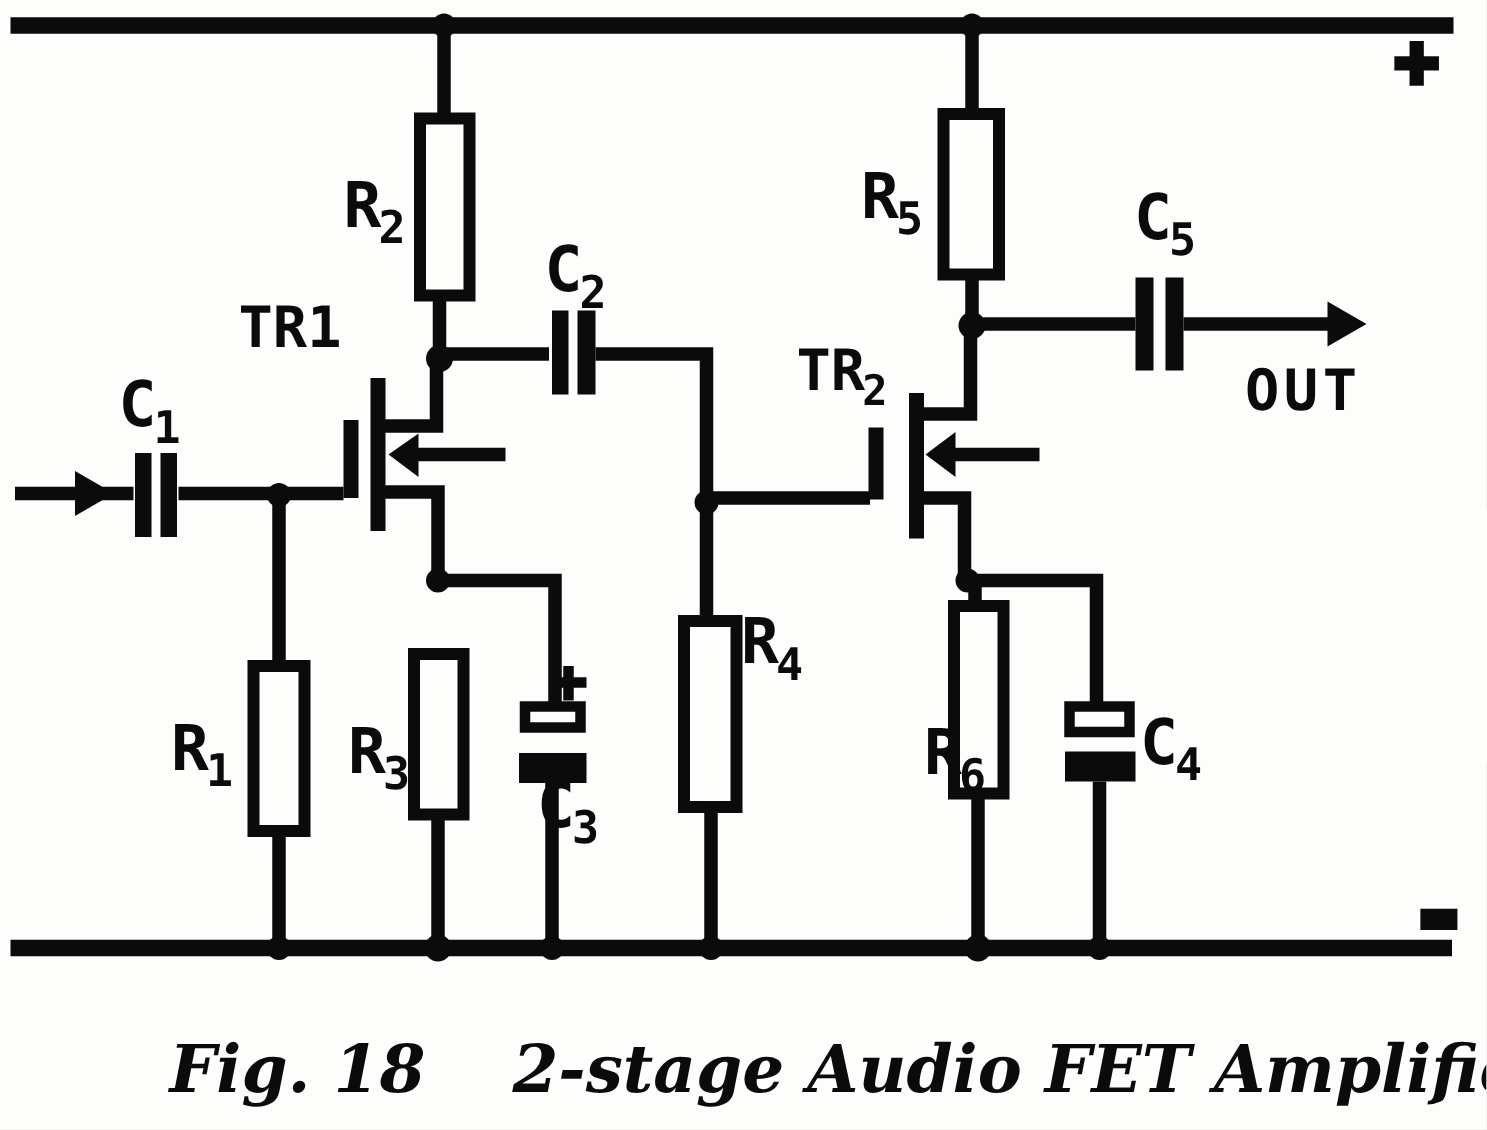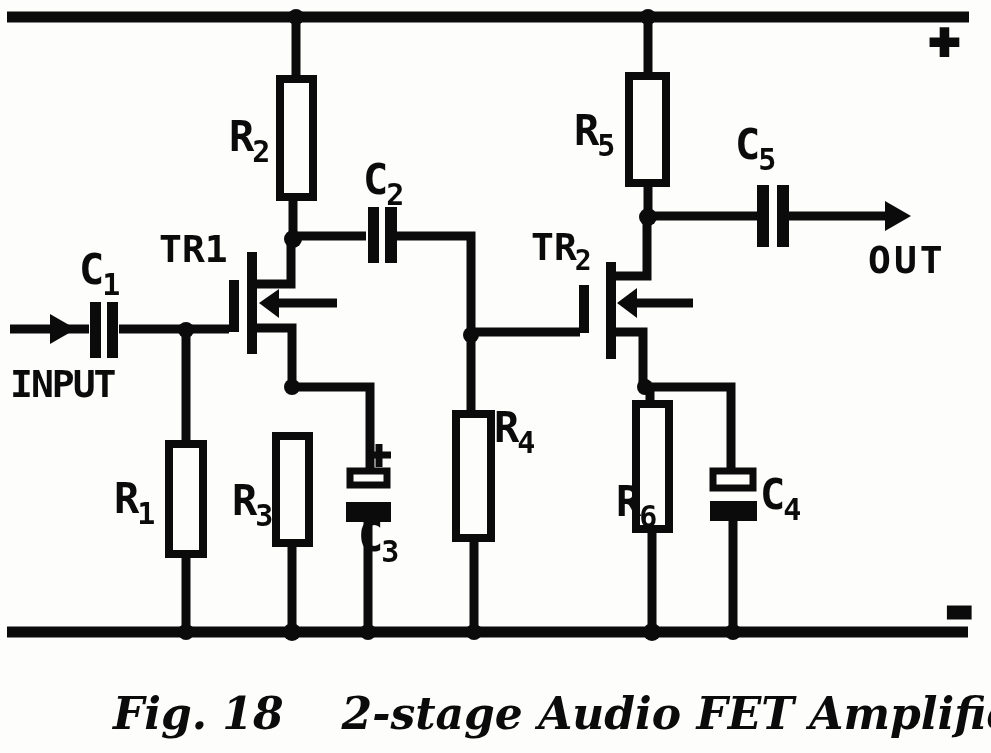--- a/index.html
+++ b/index.html
@@ -6,21 +6,21 @@
   #page{position:relative;width:991px;height:753px;background:#fdfdfc;overflow:hidden;
         font-family:"DejaVu Sans Mono",monospace;color:#0b0b0b;}
   #schematic{position:absolute;left:0;top:0;}
   .lbl{position:absolute;font-weight:700;font-size:42px;line-height:1;letter-spacing:0;
        white-space:nowrap;user-select:none;}
   .lbl sub{font-size:30px;line-height:1;position:relative;top:11px;left:-2px;vertical-align:baseline;}
   .lbl.tr{font-size:38px;}
   .lbl.tr sub{font-size:28px;top:10px;}
   .port{font-size:38px;}
   #input-label{letter-spacing:-2px;}
-  #out-label{letter-spacing:3px;margin-left:38px;}
+  #out-label{letter-spacing:3px;}
   #caption{position:absolute;left:113px;top:690px;width:870px;
            font-family:"DejaVu Serif",serif;font-style:italic;font-weight:700;
            font-size:44px;line-height:1.1;white-space:nowrap;}
   #caption .cap-title{margin-left:58px;}
   svg .wire{stroke:#0b0b0b;stroke-width:9;fill:none;stroke-linejoin:miter;}
   svg .rail{stroke:#0b0b0b;stroke-width:11;fill:none;}
   svg .rbody{fill:#fdfdfc;stroke:#0b0b0b;stroke-width:8;}
   svg .plate{fill:#0b0b0b;stroke:none;}
   svg .eplate-open{fill:#fdfdfc;stroke:#0b0b0b;stroke-width:7;}
   svg .bar{fill:#0b0b0b;}
@@ -142,33 +142,32 @@
       <path class="wire" d="M650 387 V406"></path>
       <rect class="rbody" x="636" y="404" width="33" height="125"></rect>
       <path class="wire" d="M652 529 V632"></path>
       <rect class="eplate-open" x="713" y="471" width="40" height="17"></rect>
       <rect class="plate" x="710" y="501" width="47" height="20"></rect>
       <path class="wire" d="M733 521 V632"></path>
     </g>
   </svg>
 
   <div class="lbl" style="left:79px;top:249px"><span>C</span><sub>1</sub></div>
-  <div class="lbl tr" style="left:159px;top:230px"><span>TR1</span></div>
+  <div class="lbl tr" style="left:159px;top:199px"><span>TR1</span></div>
   <div class="lbl" style="left:229px;top:116px"><span>R</span><sub>2</sub></div>
   <div class="lbl" style="left:363px;top:159px"><span>C</span><sub>2</sub></div>
   <div class="lbl" style="left:114px;top:478px"><span>R</span><sub>1</sub></div>
   <div class="lbl" style="left:232px;top:480px"><span>R</span><sub>3</sub></div>
   <div class="lbl" style="left:358px;top:516px"><span>C</span><sub>3</sub></div>
   <div class="lbl" style="left:494px;top:407px"><span>R</span><sub>4</sub></div>
   <div class="lbl tr" style="left:531px;top:228px"><span>TR</span><sub>2</sub></div>
   <div class="lbl" style="left:574px;top:110px"><span>R</span><sub>5</sub></div>
-  <div class="lbl" style="left:735px;top:124px"><span>C</span><sub>5</sub></div>
+  <div class="lbl" style="left:756px;top:124px"><span>C</span><sub>5</sub></div>
   <div class="lbl" style="left:616px;top:481px"><span>R</span><sub>6</sub></div>
   <div class="lbl" style="left:760px;top:474px"><span>C</span><sub>4</sub></div>
 
-  <div class="lbl port" id="input-label" style="left:10px;top:365px">INPUT</div>
   <div class="lbl port" id="out-label" style="left:830px;top:241px">OUT</div>
 
   <div id="caption">
     <span class="cap-fig">Fig. 18</span><span class="cap-title">2-stage Audio FET Amplifier</span>
   </div>
 
 </div>
 
 </body></html>

